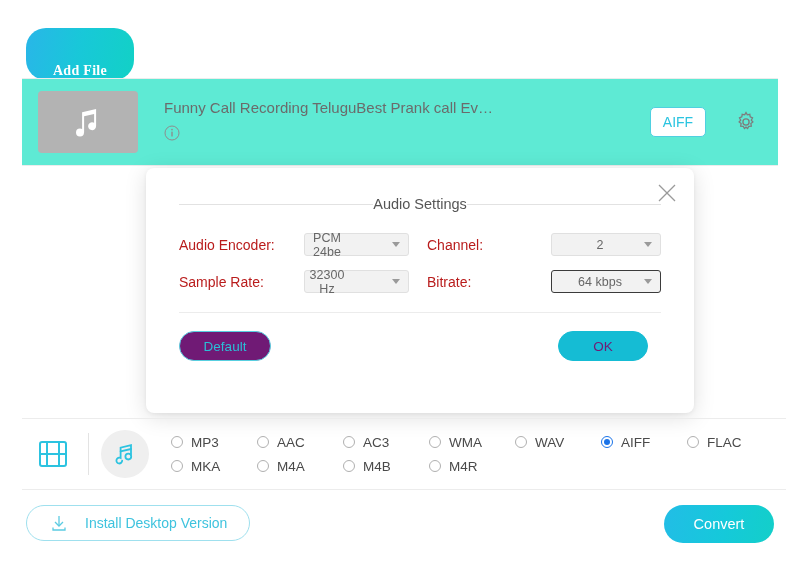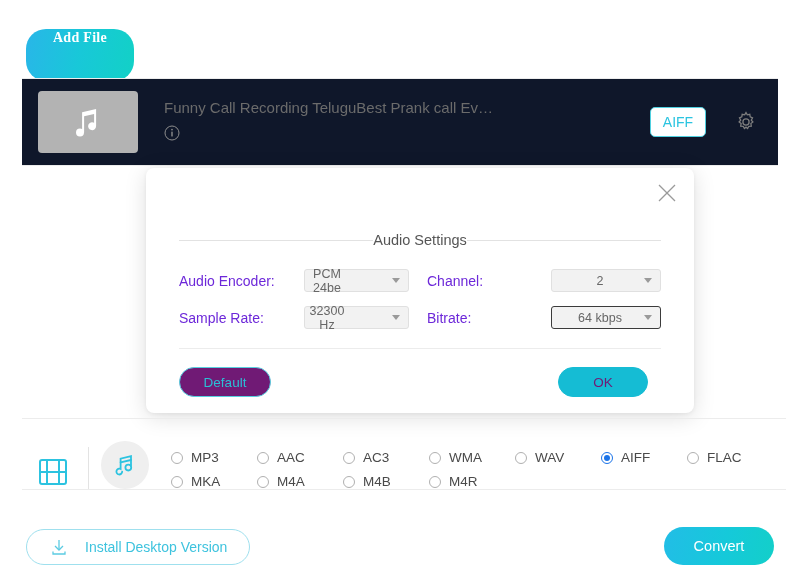--- a/index.html
+++ b/index.html
@@ -14,41 +14,41 @@
     color: #5a5a5a;
   }
 
   
   .topbar {
     padding: 28px 0 0 26px;
     height: 78px;
   }
   .add-file-btn {
     display: inline-flex;
-    align-items: flex-start;
+    align-items: flex-end;
     justify-content: center;
     width: 108px;
     height: 52px;
     border-radius: 20px;
     background: linear-gradient(100deg, #29b6e8 0%, #18c8d8 50%, #12d1c6 100%);
     color: #ffffff;
     font-size: 14px;
     font-weight: bold;
     letter-spacing: .3px;
     border: none;
     cursor: pointer;
     font-family: "Liberation Serif", serif;
   }
 
   
   .file-row {
     position: relative;
     margin: 0 22px;
     height: 88px;
-    background: #0f172a;
+    background: #5eead4;
     border-top: 1px solid #ececec;
     border-bottom: 1px solid #ececec;
     display: flex;
     align-items: center;
     padding: 0 16px;
   }
   .file-thumb {
     width: 100px;
     height: 62px;
     background: #b3b3b3;
@@ -120,21 +120,21 @@
     top: 12px;
     width: 26px;
     height: 26px;
     cursor: pointer;
     line-height: 0;
   }
   .modal-title-row {
     display: flex;
     align-items: center;
     padding: 0 33px;
-    margin-top: 64px;
+    margin-top: 28px;
   }
   .modal-title-row .rule {
     flex: 1 1 auto;
     height: 1px;
     background: #e2e2e2;
   }
   .modal-title {
     font-size: 14.5px;
     color: #555;
     white-space: nowrap;
@@ -143,21 +143,21 @@
   .form-grid {
     margin-top: 21px;
     padding: 0 33px;
     display: grid;
     grid-template-columns: 125px 120px 1fr 110px;
     grid-row-gap: 14px;
     align-items: center;
   }
   .form-label {
     font-size: 14px;
-    color: #6d28d9;
+    color: #b91c1c;
   }
   .form-label.right-col { padding-left: 3px; }
   .select {
     height: 23px;
     border-radius: 3px;
     background: #f2f2f2;
     border: 1px solid #e0e0e0;
     display: flex;
     align-items: center;
     padding: 0 6px 0 0;
@@ -224,21 +224,21 @@
   
   .formats {
     position: absolute;
     left: 22px;
     right: 14px;
     top: 418px;
     height: 72px;
     border-top: 1px solid #ececec;
     border-bottom: 1px solid #ececec;
     display: flex;
-    align-items: flex-end;
+    align-items: center;
   }
   .cat-video {
     width: 62px;
     display: flex;
     align-items: center;
     justify-content: center;
     line-height: 0;
     cursor: pointer;
   }
   .cat-sep {
@@ -300,21 +300,21 @@
   }
 
   
   .bottom {
     position: absolute;
     left: 0; right: 0;
     top: 505px;
     height: 60px;
     padding: 0 26px;
     display: flex;
-    align-items: flex-end;
+    align-items: flex-start;
   }
   .install-btn {
     height: 36px;
     min-width: 218px;
     border-radius: 18px;
     border: 1.2px solid #9fe0ee;
     background: #ffffff;
     color: #3ec3de;
     font-size: 14px;
     display: inline-flex;

